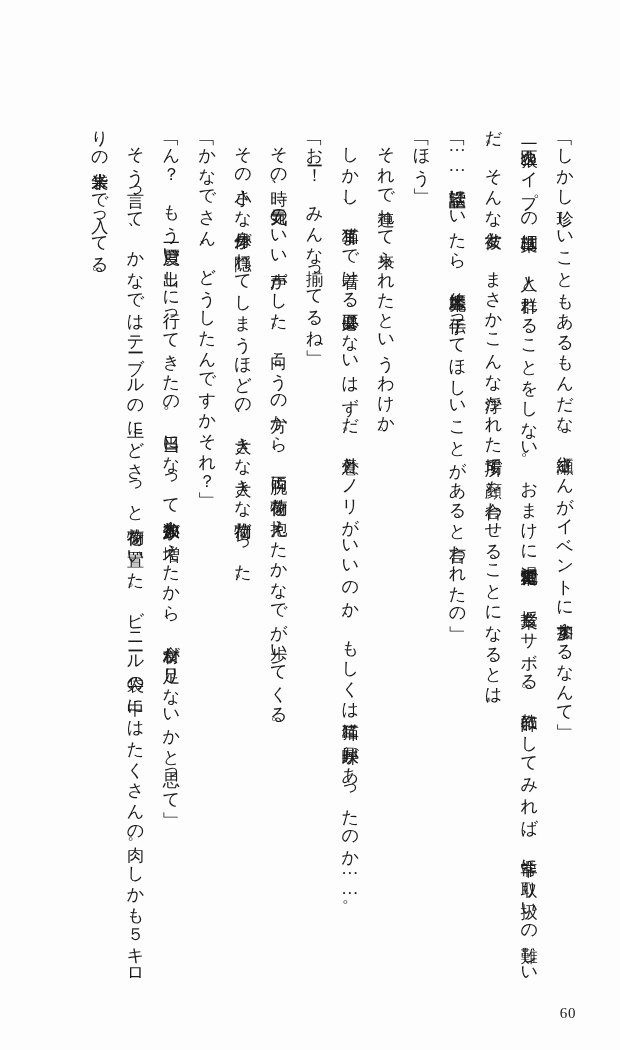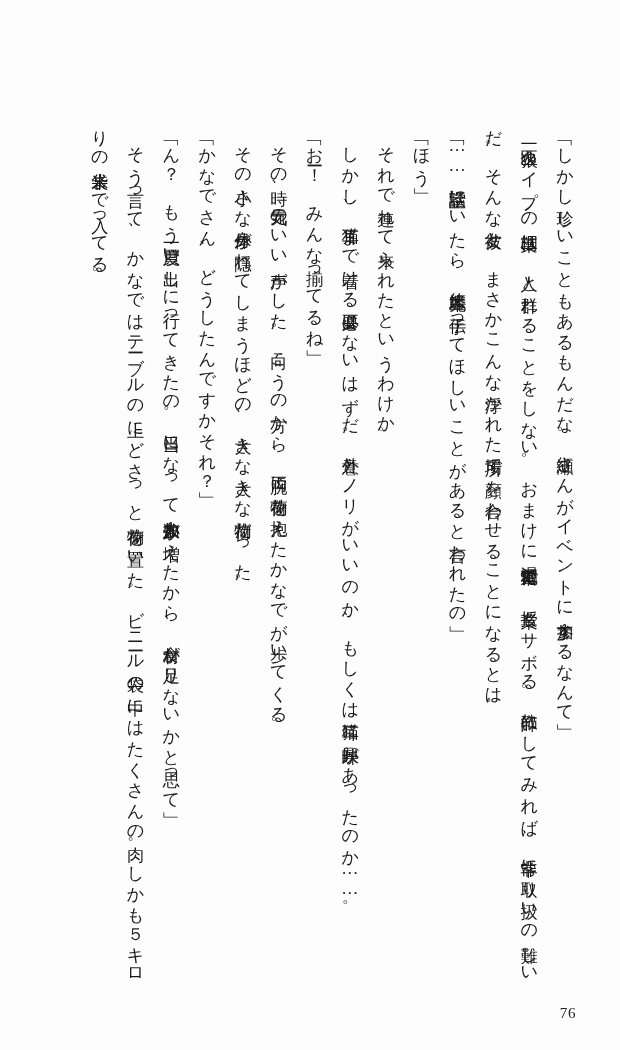--- a/index.html
+++ b/index.html
@@ -74,15 +74,15 @@
     <p class="para">それで連れて来られたというわけか。</p>
     <p class="para">しかし、猫耳まで着ける必要はないはずだ。意外とノリがいいのか、もしくは猫耳に興味があったのか……。</p>
     <p class="para">「おー！　みんな揃ってるね」</p>
     <p class="para">その時、元気のいい声がした。向こうの方から、両腕に荷物を抱えたかなでが歩いてくる。</p>
     <p class="para">その小さな身体が隠れてしまうほどの、大きな大きな荷物だった。</p>
     <p class="para">「かなでさん、どうしたんですかそれ？」</p>
     <p class="para">「ん？　もう一度買い出しに行ってきたの。当日になって参加人数が増えたから、食材が足りないかと思って」</p>
     <p class="para">そう言って、かなではテーブルの上にどさっと荷物を置いた。ビニール袋の中にはたくさんの肉。しかも５キロ入りの米袋まで入ってる。</p>
   </div>
 
-  <div id="page-number">76</div>
+  <div id="page-number">60</div>
 
 </div>
 
 </body></html>

